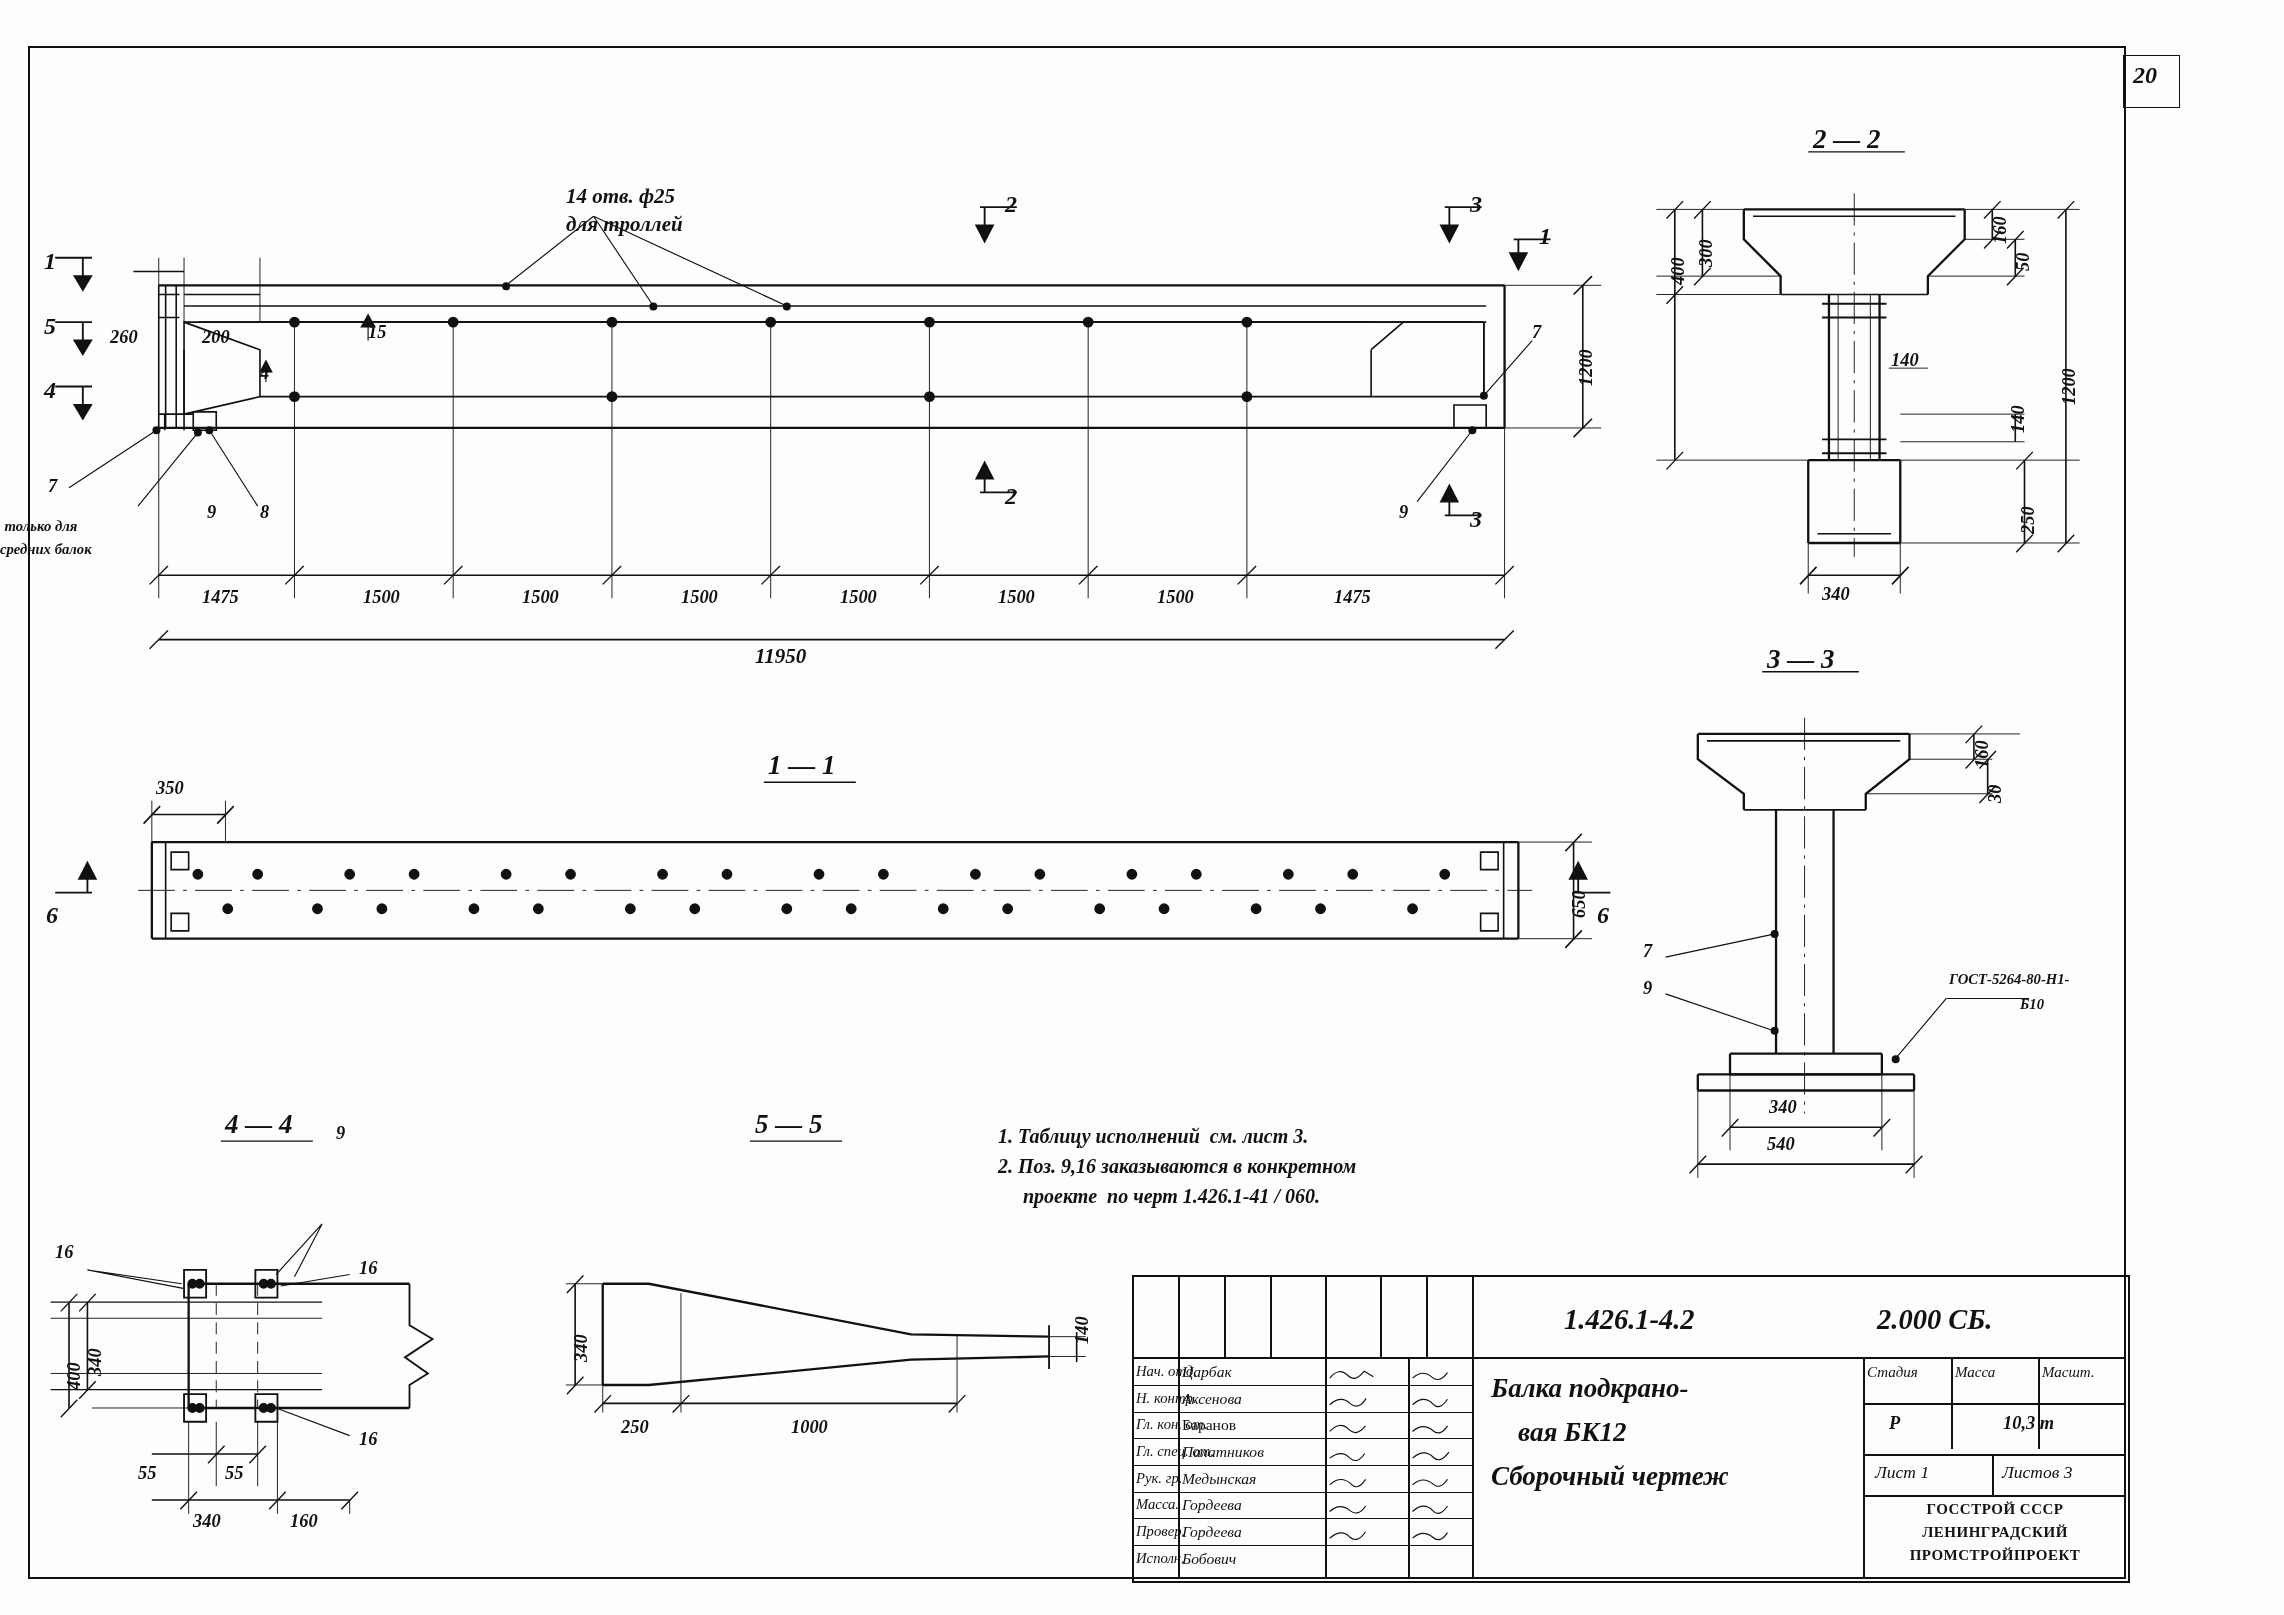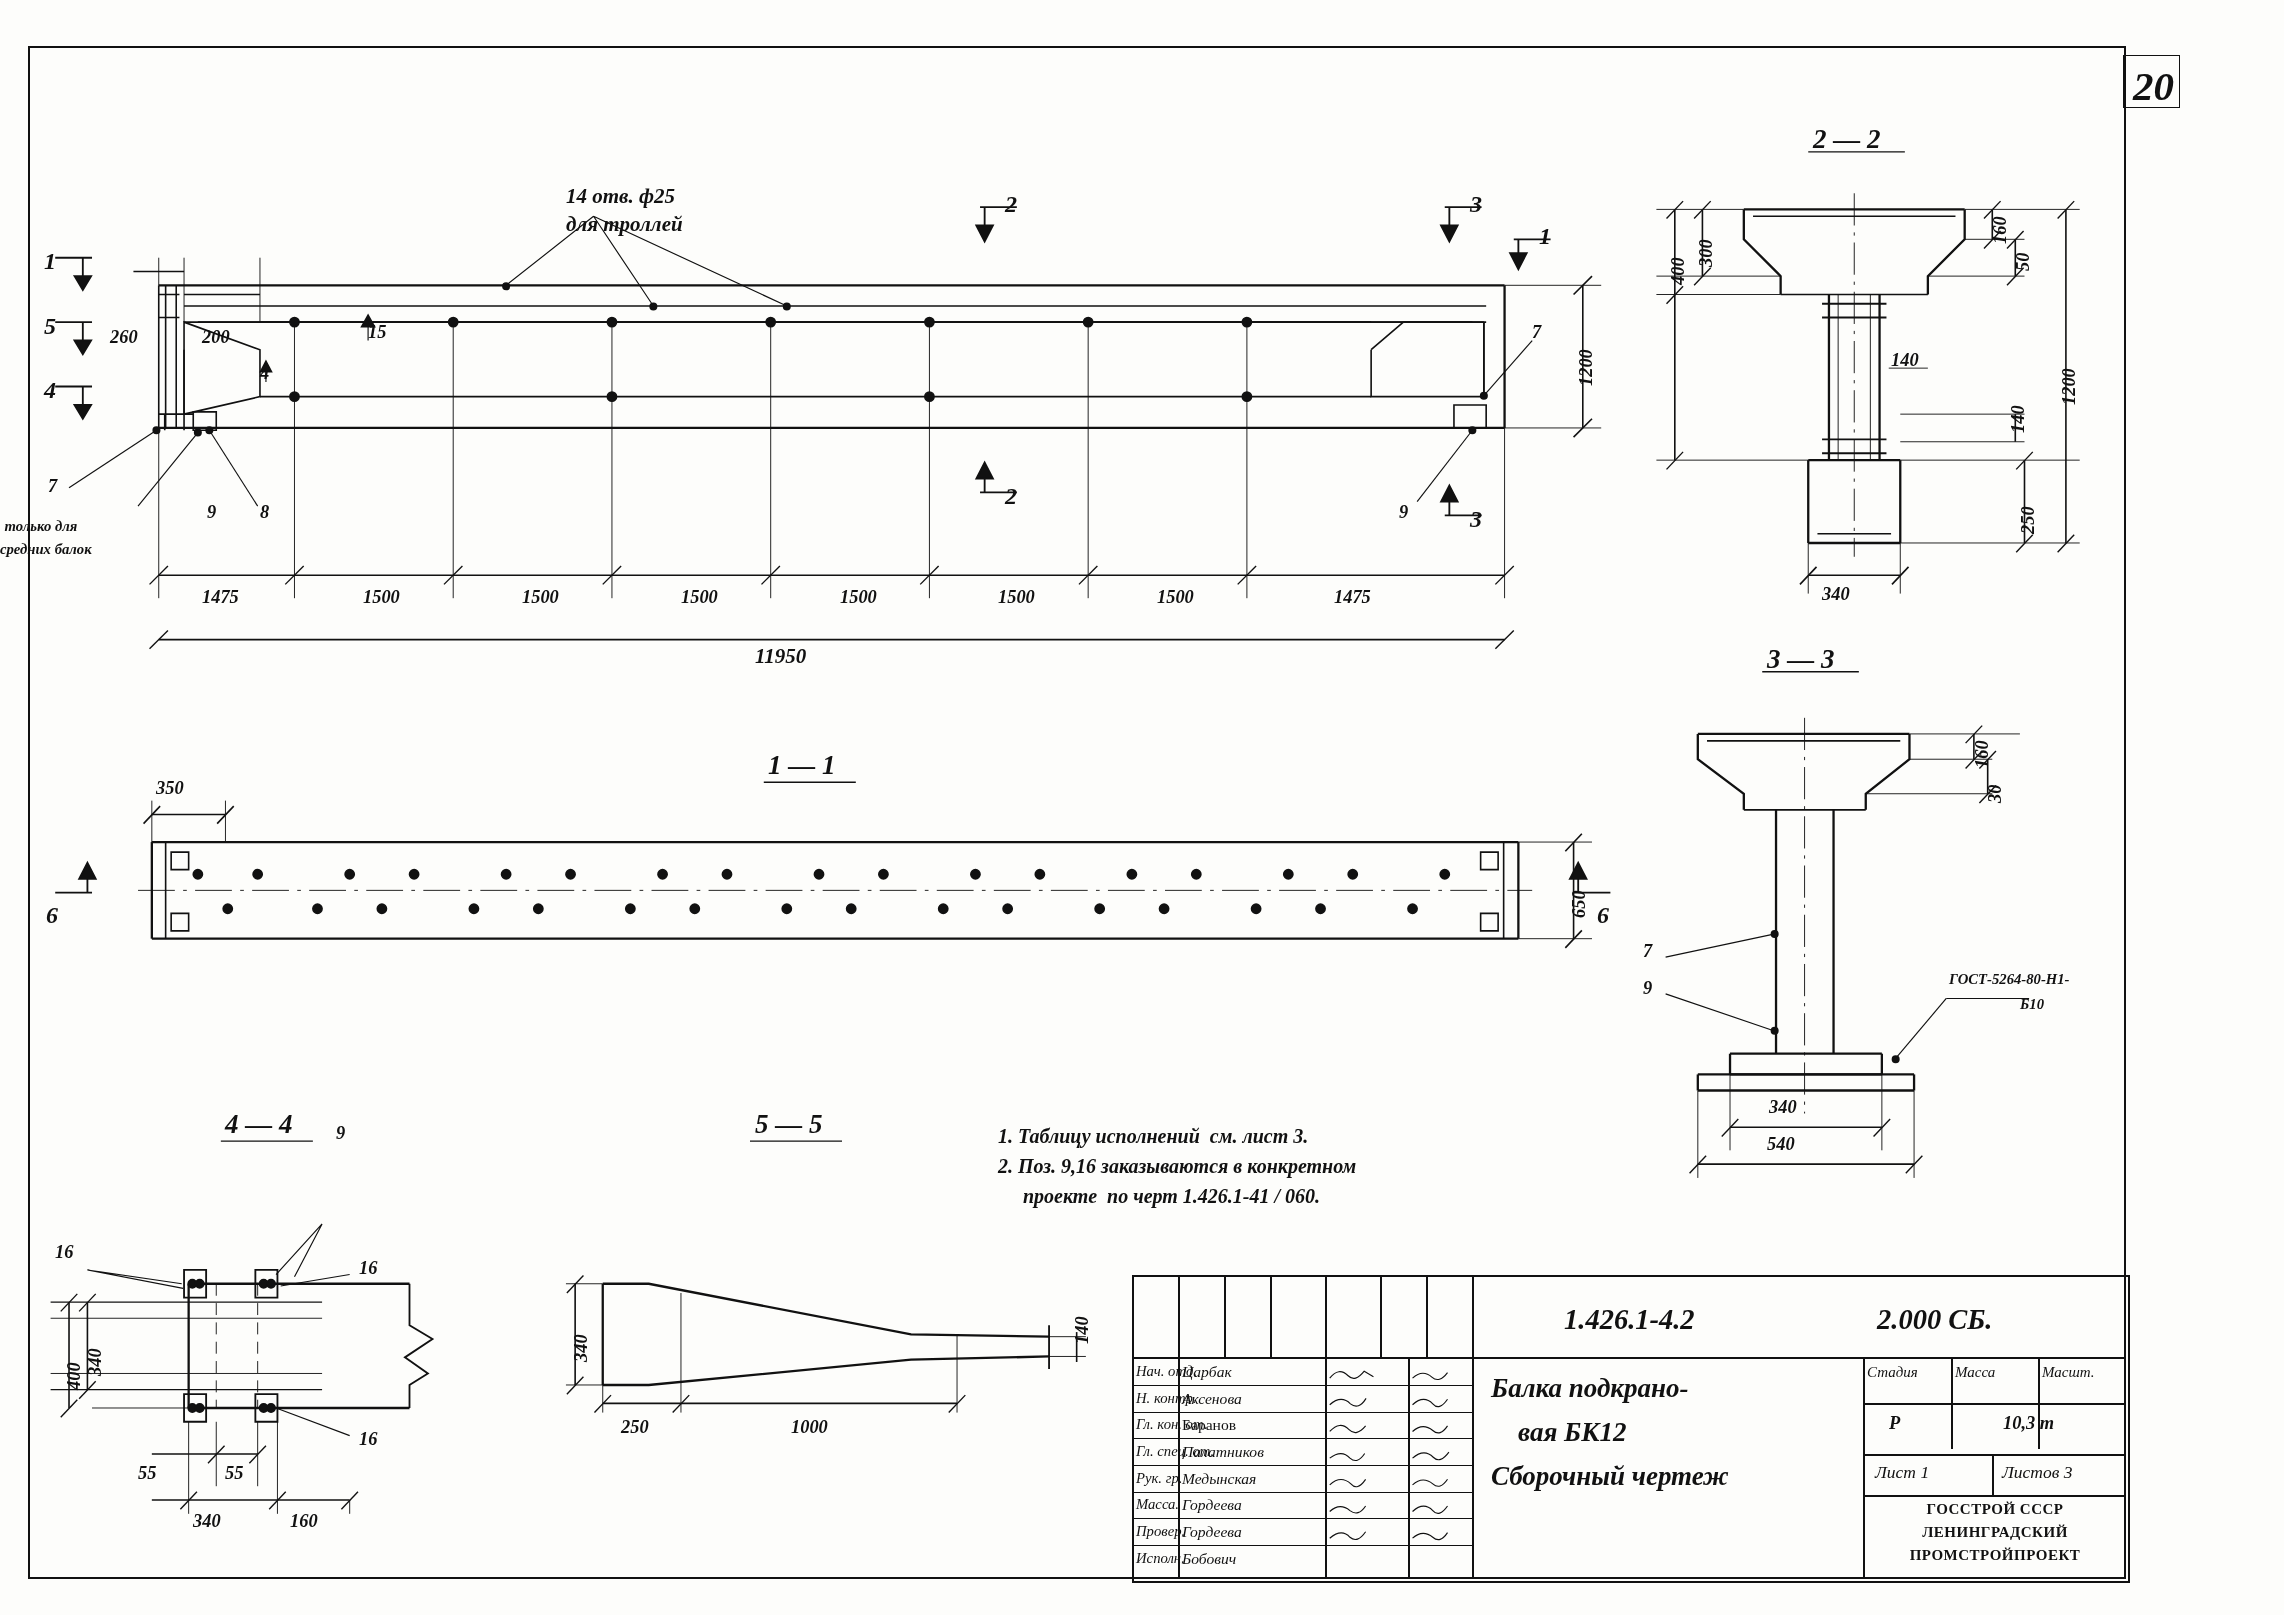--- a/index.html
+++ b/index.html
@@ -23,21 +23,21 @@
 <body>
 
 <div id="sheet">
 
   <div class="ln h2" style="left:28px;top:46px;width:2098px;"></div>
   <div class="ln v2" style="left:28px;top:46px;height:1532px;"></div>
   <div class="ln h2" style="left:28px;top:1577px;width:2098px;"></div>
   <div class="ln v2" style="left:2124px;top:46px;height:1532px;"></div>
 
   <div class="framebox" style="left:2123px;top:55px;width:55px;height:51px;"></div>
-  <div class="txt hand" style="left:2133px;top:62px;font-size:41px;">20</div>
+  <div class="txt hand" style="left:2133px;top:62px;font-size:24px;">20</div>
 
   <svg class="svgwrap" viewBox="0 0 4964 3512">
     <g stroke="#111" fill="none" stroke-width="3.5">
 
       <path d="M345,620 L3270,620" stroke-width="5"></path>
       <path d="M345,620 L345,930"></path>
 
       <path d="M400,665 L3230,665"></path>
 
       <path d="M345,930 L3270,930" stroke-width="5"></path>

